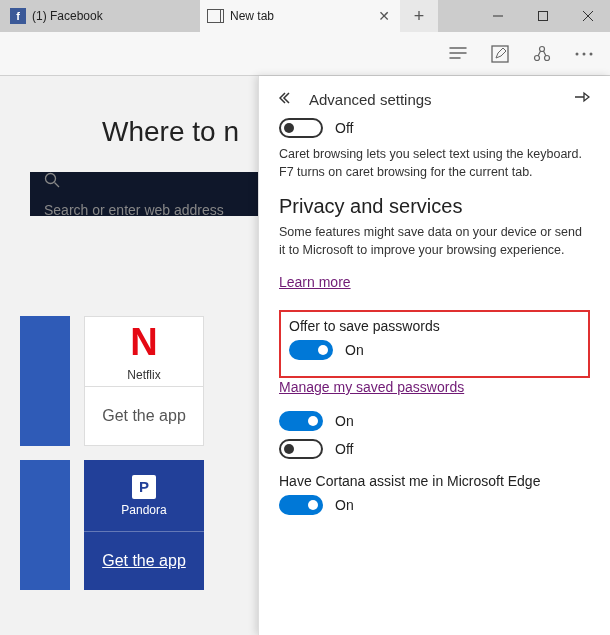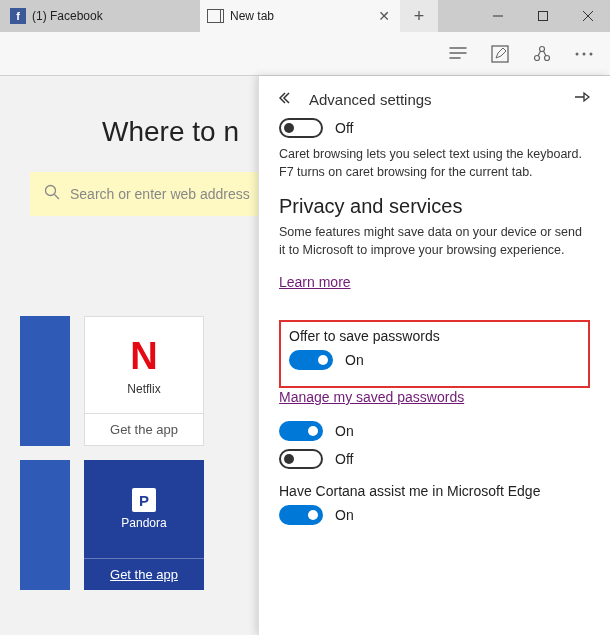--- a/index.html
+++ b/index.html
@@ -19,35 +19,35 @@
 .win-btn { width: 45px; display: flex; align-items: center; justify-content: center; color: #333; font-size: 12px; }
 .win-btn svg { width: 10px; height: 10px; }
 
 
 .toolbar { height: 44px; background: #f7f7f7; display: flex; align-items: center; justify-content: flex-end; gap: 22px; padding-right: 16px; border-bottom: 1px solid #d0d0d0; }
 .toolbar .ticon { width: 20px; height: 20px; color: #666; display: flex; align-items: center; justify-content: center; }
 
 
 .content { position: relative; padding: 30px 20px; }
 .heading { font-size: 28px; font-weight: 300; color: #222; margin: 10px 0 24px 82px; }
-.searchbox { width: 420px; height: 44px; background: #fef9c3; display: flex; align-items: center; padding: 0 14px; gap: 10px; margin-left: 10px; }
+.searchbox { width: 420px; height: 44px; background: #0f172a; display: flex; align-items: flex-start; padding: 0 14px; gap: 10px; margin-left: 10px; flex-direction: column; }
 .searchbox .sicon { color: #888; }
 .searchbox span.placeholder { color: #888; font-size: 14px; }
 
 
 .tiles { display: flex; gap: 14px; margin-top: 100px; }
 .tile-col { display: flex; flex-direction: column; gap: 14px; }
 .stripe { width: 50px; height: 130px; }
 .stripe-blue { background: #2f5bb7; }
 .card { width: 120px; height: 130px; background: #fff; border: 1px solid #ddd; display: flex; flex-direction: column; align-items: center; }
 .card-logo { flex: 1; display: flex; align-items: center; justify-content: center; flex-direction: column; width: 100%; }
 .n-logo { font-family: Arial; font-weight: bold; font-size: 38px; color: #e50914; }
 .p-logo { width: 24px; height: 24px; background: #fff; color: #224099; display: flex; align-items: center; justify-content: center; font-weight: bold; font-size: 15px; border-radius: 2px; }
 .card-title { font-size: 12px; color: #333; margin-top: 4px; }
-.card-foot { width: 100%; border-top: 1px solid #ddd; text-align: center; font-size: 13px; padding: 8px 0; color: #555; }
+.card-foot { width: 100%; border-top: 1px solid #ddd; text-align: center; font-size: 16px; padding: 20px 0; color: #555; }
 .card-dark { background: #224099; border: none; }
 .card-dark .card-title { color: #fff; }
 .card-dark .card-foot { color: #fff; border-top: 1px solid rgba(255,255,255,0.3); text-decoration: underline; }
 
 
 .panel { position: absolute; top: 76px; right: 0; width: 352px; height: 559px; background: #fff; box-shadow: -2px 0 8px rgba(0,0,0,0.15); border-left: 1px solid #ddd; padding: 14px 20px; overflow: hidden; }
 .panel-head { display: flex; align-items: center; gap: 14px; margin-bottom: 10px; }
 .panel-head .back { font-size: 14px; color: #333; }
 .panel-head .title { font-size: 15px; color: #333; flex: 1; }
 .panel-head .pin { color: #333; }
@@ -55,21 +55,21 @@
 .toggle { width: 44px; height: 20px; border-radius: 10px; position: relative; }
 .toggle-off { border: 2px solid #333; background: #fff; }
 .toggle-off::after { content: ""; position: absolute; width: 10px; height: 10px; background: #333; border-radius: 50%; top: 3px; left: 3px; }
 .toggle-on { background: #0078d7; }
 .toggle-on::after { content: ""; position: absolute; width: 10px; height: 10px; background: #fff; border-radius: 50%; top: 5px; right: 5px; }
 .toggle-label { font-size: 14px; color: #222; }
 .desc { font-size: 12.5px; color: #333; line-height: 1.4; margin-bottom: 14px; }
 .section-h { font-size: 20px; font-weight: 400; color: #222; margin: 14px 0 6px; }
 .link { color: #701a75; font-size: 14px; text-decoration: underline; cursor: pointer; margin-bottom: 10px; display: inline-block; }
 .setting-label { font-size: 14px; color: #222; margin-top: 14px; margin-bottom: 6px; }
-.highlight-box { border: 2px solid #e03030; padding: 6px 2px 8px 8px; margin-top: 20px; }
+.highlight-box { border: 2px solid #e03030; padding: 6px 2px 8px 8px; margin-top: 10px; }
 .highlight-box .setting-label { margin-top: 0; }
 </style>
 </head>
 <body>
 
 <div class="titlebar">
   <div class="tab tab-inactive">
     <div class="tab-icon-fb">f</div>
     <span>(1) Facebook</span>
   </div>

